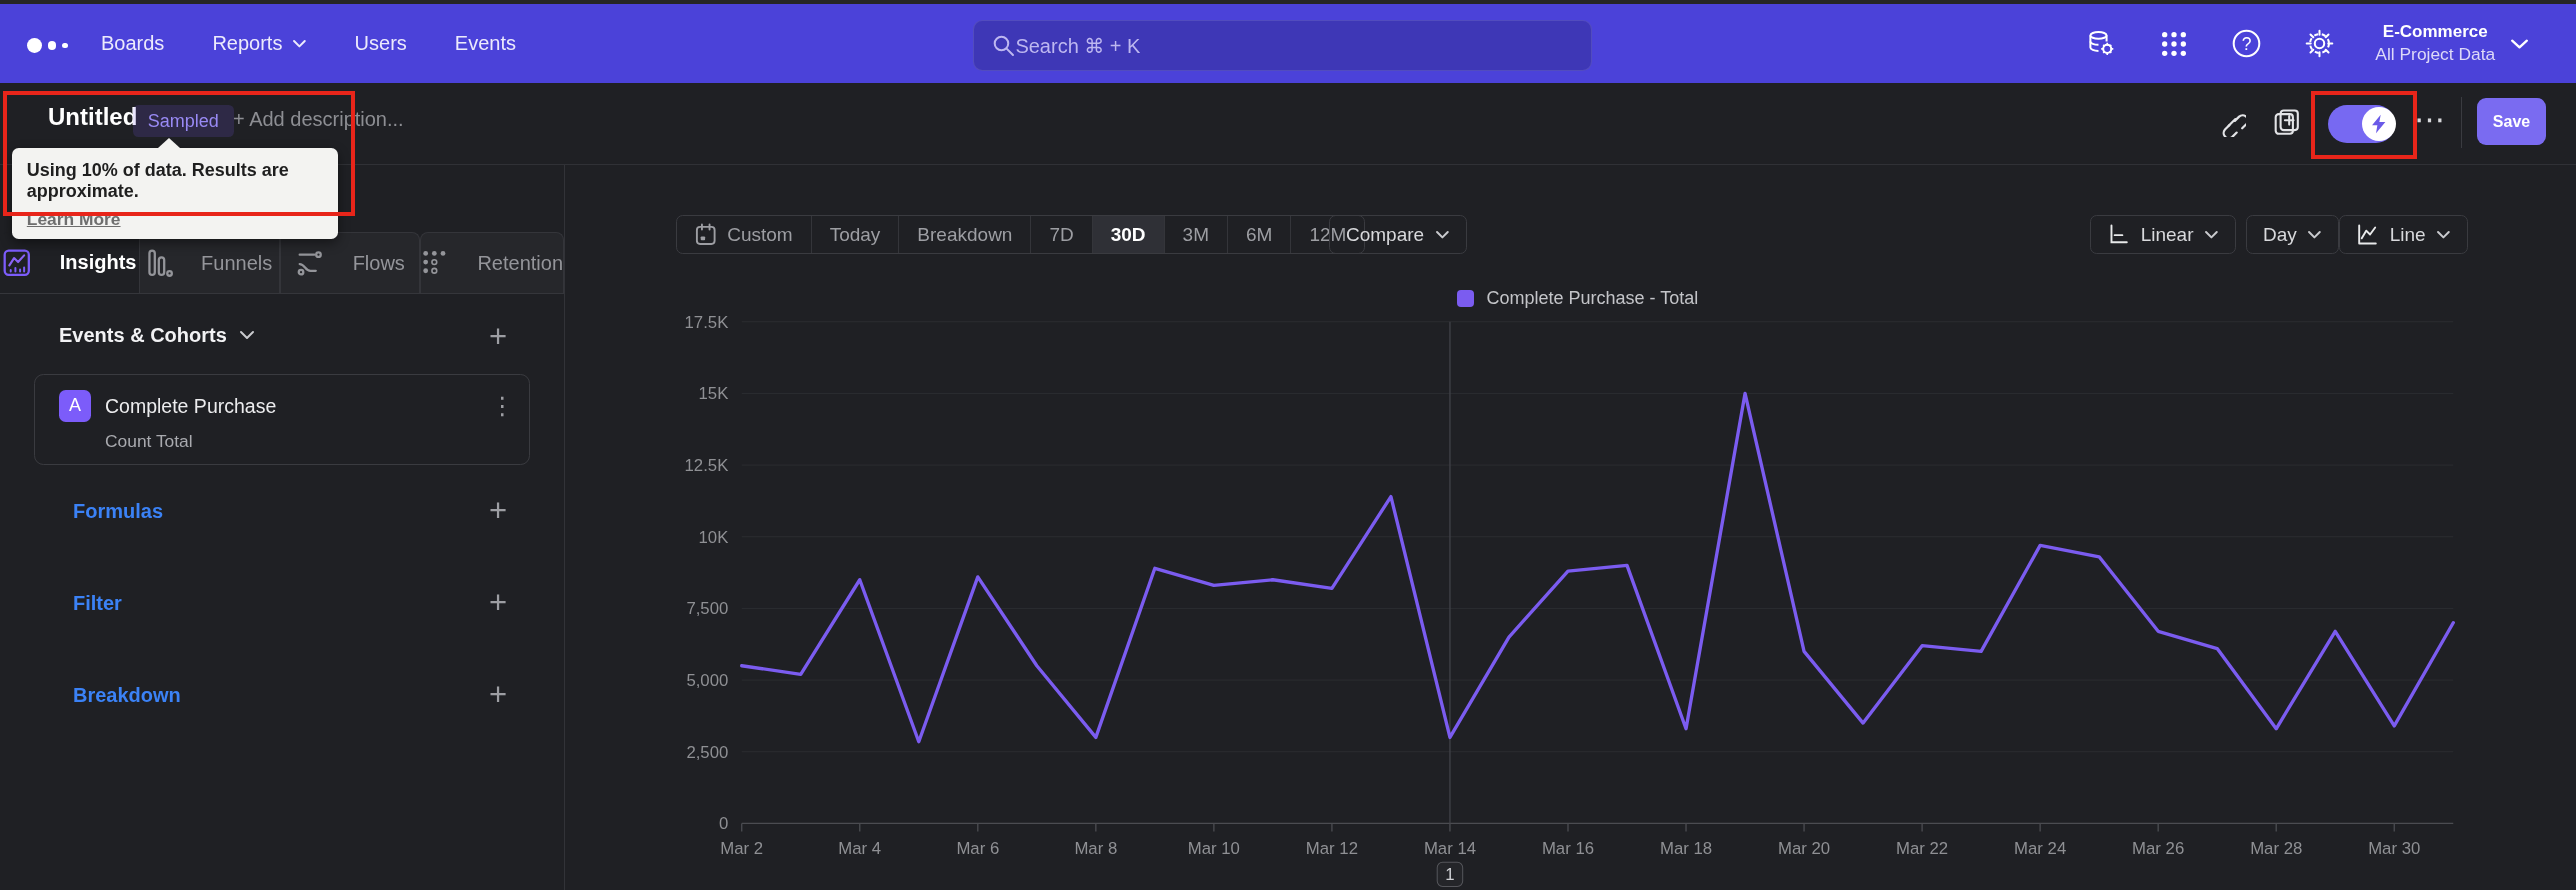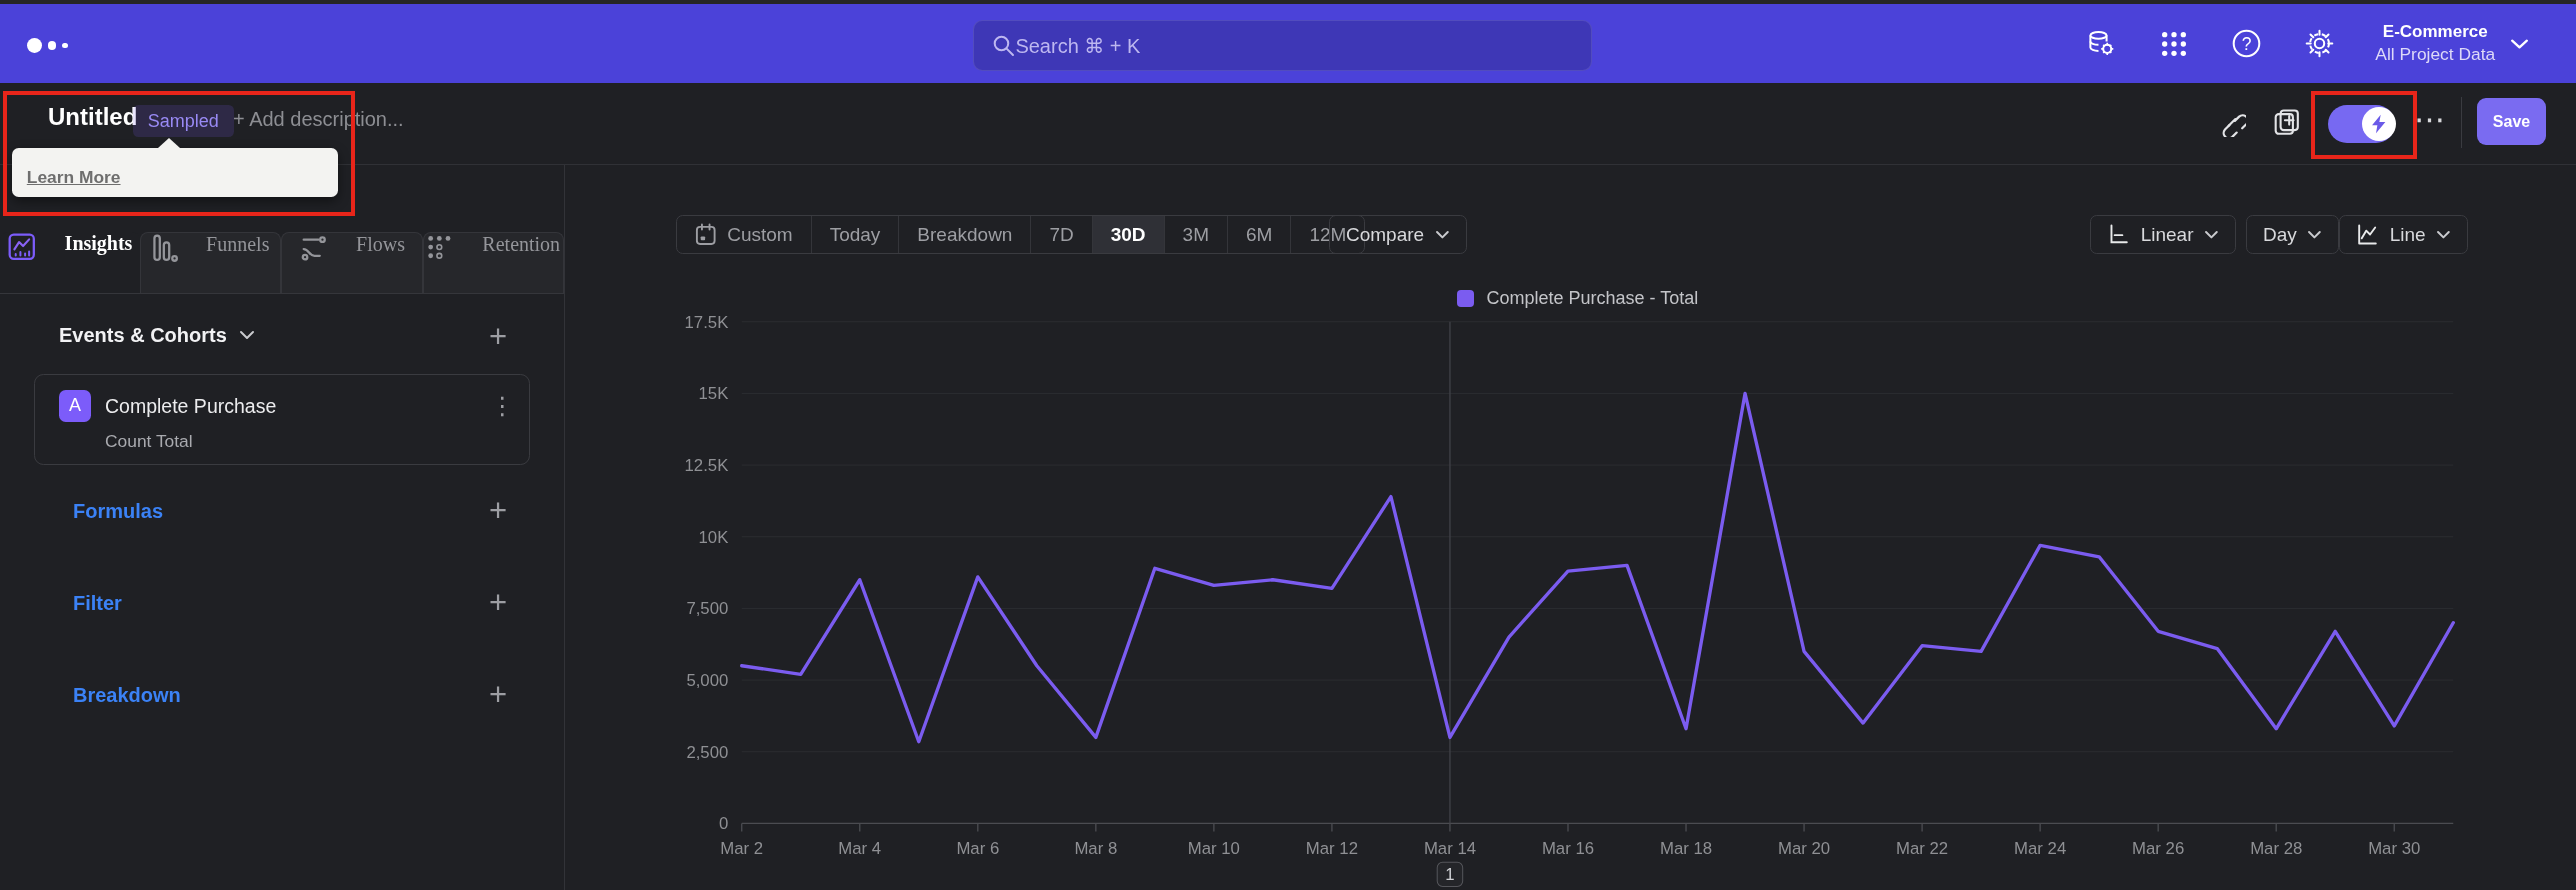--- a/index.html
+++ b/index.html
@@ -49,23 +49,23 @@
   
   #tooltip { left:12px; top:148px; width:326px; background:#f3f3f1; border-radius:6.7px; padding:12px 14.8px 9.4px;
     z-index:25; box-shadow:0 4px 12px rgba(0,0,0,0.45); }
   #tooltip .l1 { color:#1f1f1f; font-size:18px; font-weight:bold; }
   #tooltip .l2 { color:#6e6e6e; font-size:17.4px; text-decoration:underline; margin-top:6.7px;font-weight:bold; }
   #tooltip .caret { position:absolute; left:146px; top:-10px; width:0; height:0;
     border-left:11.4px solid transparent; border-right:11.4px solid transparent; border-bottom:10.7px solid #f3f3f1; }
 
   
   #tabbar { left:0; top:232px; width:564px; height:62px; display:flex; border-bottom:0.7px solid #35363b; }
-  .tab { flex:1; display:flex; align-items:flex-start; justify-content:center; gap:28px; font-size:20px;
+  .tab { flex:1; display:flex; align-items:center; justify-content:center; gap:28px; font-size:20px;
     color:#94959a; background:#26272b; border:0.7px solid #34353a; border-bottom:none;
-    border-radius:8px 8px 0 0; cursor:pointer;font-family:Liberation Serif, serif; }
+    border-radius:8px 8px 0 0; cursor:pointer; }
   .tab.active { background:#1f2024; color:#fff; font-weight:bold; border:none; }
 
   
   #sidebar-divider { left:564px; top:165px; width:0.7px; height:725px; background:#323338; }
   #events-header { left:59px; top:324px; color:#f2f2f4; font-size:20px; font-weight:bold;
     display:flex; align-items:center; gap:12px; }
   .plus-btn { color:#9d9ea3; font-size:31px; font-weight:300; width:32px; height:32px;
     display:flex; align-items:center; justify-content:center; cursor:pointer; }
   #events-plus { left:482px; top:321px; }
   #event-card { left:34px; top:374px; width:496px; height:91px; border:0.7px solid #3a3b40; border-radius:9.4px; }
@@ -102,20 +102,37 @@
 </head>
 <body>
 
 <div class="abs" id="topstrip"></div>
 <div class="abs" id="topnav">
   <div class="abs" id="logo">
     <i style="width:14.8px;height:14.8px"></i>
     <i style="width:8.7px;height:8.7px"></i>
     <i style="width:5.4px;height:5.4px"></i>
   </div>
+  <div class="abs" id="nav-items">
+      <div class="nav-item">
+        <span>Boards</span>
+      </div>
+      <div class="nav-item">
+        <span>Reports</span>
+        <svg width="14.8" height="9.4" viewBox="0 0 22 14">
+          <polyline points="3,3 11,11 19,3" fill="none" stroke="#eceafc" stroke-width="3" stroke-linecap="round" stroke-linejoin="round"></polyline>
+        </svg>
+      </div>
+      <div class="nav-item">
+        <span>Users</span>
+      </div>
+      <div class="nav-item">
+        <span>Events</span>
+      </div>
+    </div>
   <div class="abs" id="search">
     <span class="nav-ic" style="width:24px;height:24px;color:#bdb7f0">
       <svg width="23" height="23" viewBox="0 0 34 34">
           <circle cx="14" cy="14" r="10" fill="none" stroke="currentColor" stroke-width="3"></circle>
           <line x1="22" y1="22" x2="31" y2="31" stroke="currentColor" stroke-width="3" stroke-linecap="round"></line>
         </svg>
     </span>
     <span class="ph">Search  ⌘ + K</span>
   </div>
   <div id="nav-right">
@@ -200,20 +217,21 @@
 </div>
 <div class="abs" id="more-btn">⋯</div>
 <div class="abs" id="hdr-vdiv"></div>
 <button class="abs" id="save-btn">Save</button>
 
 <div class="abs redbox" id="redbox-title"></div>
 <div class="abs redbox" id="redbox-toggle"></div>
 
 <div class="abs" id="tooltip">
   <div class="caret"></div>
+  <div class="l1">Using 10% of data. Results are approximate.</div>
   <div class="l2">Learn More</div>
 </div>
 
 <div class="abs" id="tabbar">
     <div class="tab active">
       <span>
         <svg width="29.5" height="29.5" viewBox="0 0 44 44" fill="none">
           <rect x="4" y="4" width="36" height="36" rx="6" stroke="#7c5cfa" stroke-width="3.4"></rect>
           <polyline points="11,26 18,15 24,21 33,11" stroke="#8a63f5" stroke-width="3.2" fill="none" stroke-linecap="round" stroke-linejoin="round"></polyline>
           <path d="M13 33v2M20 30v5M27 32v3M33 29v6" stroke="#7c5cfa" stroke-width="3" stroke-linecap="round"></path>

